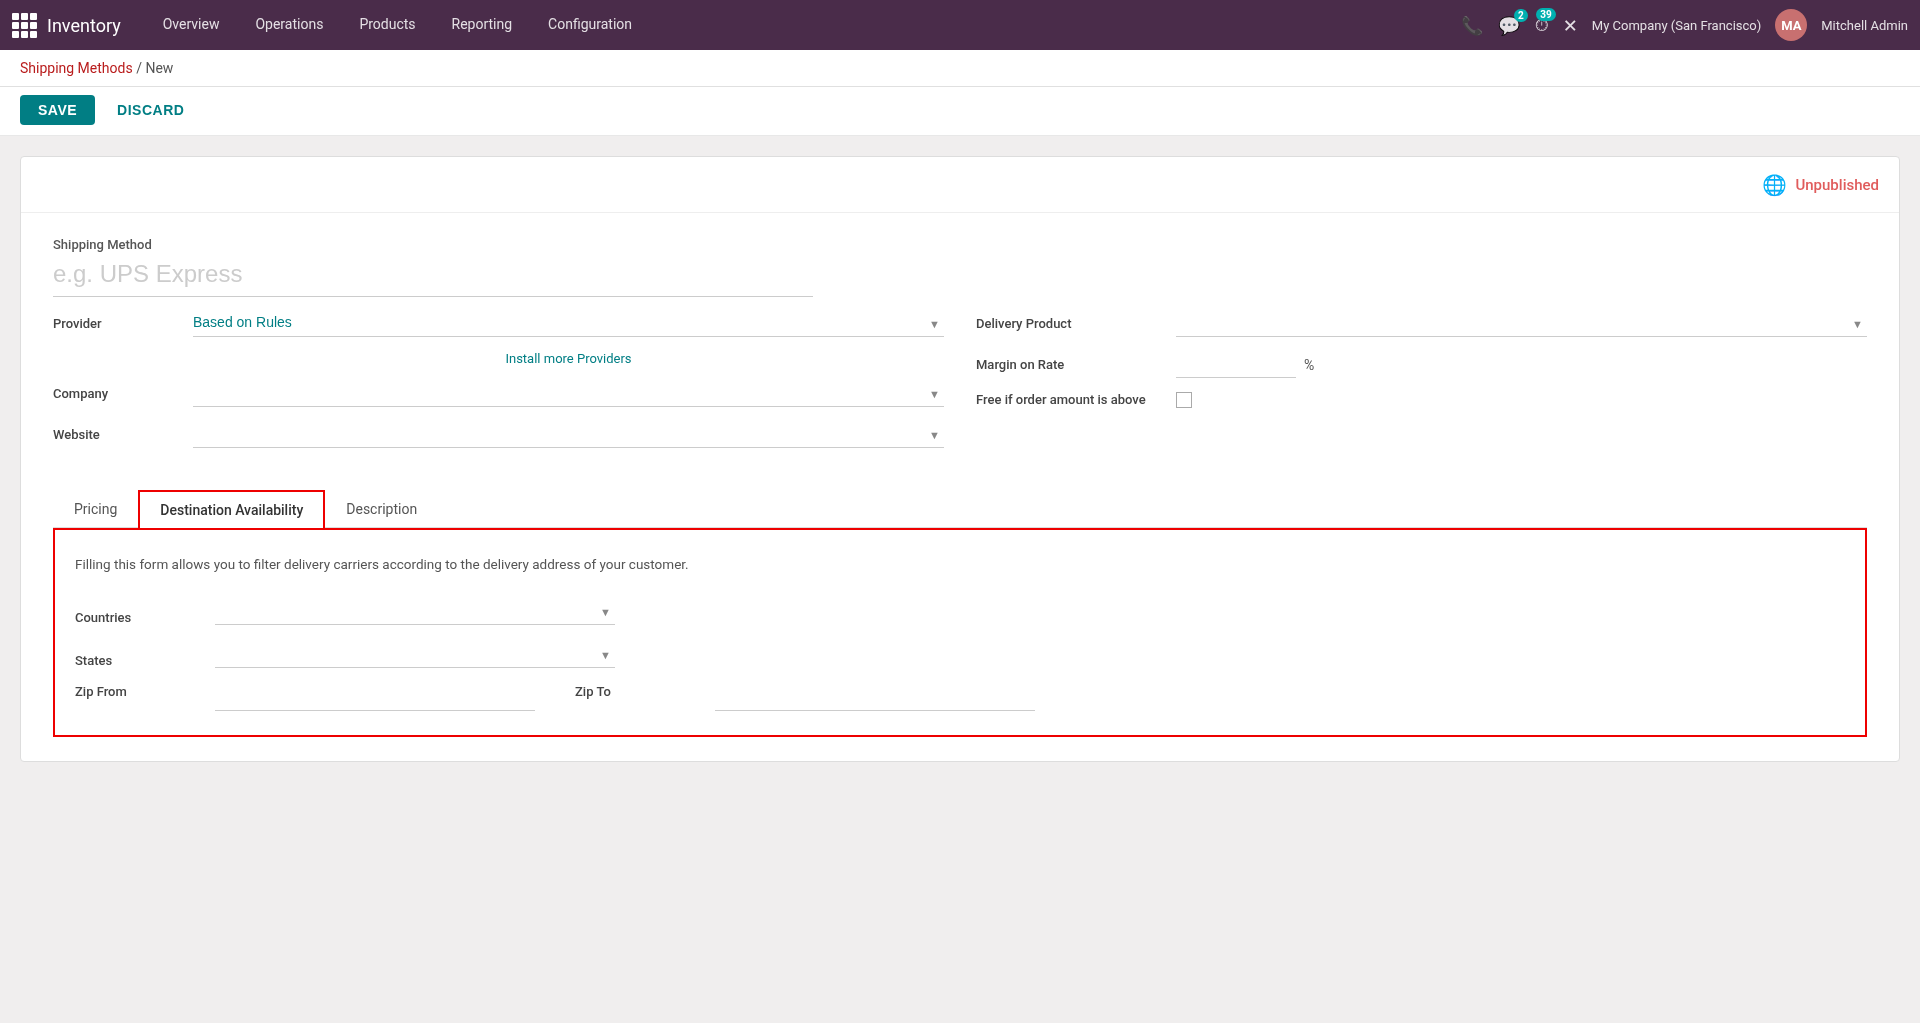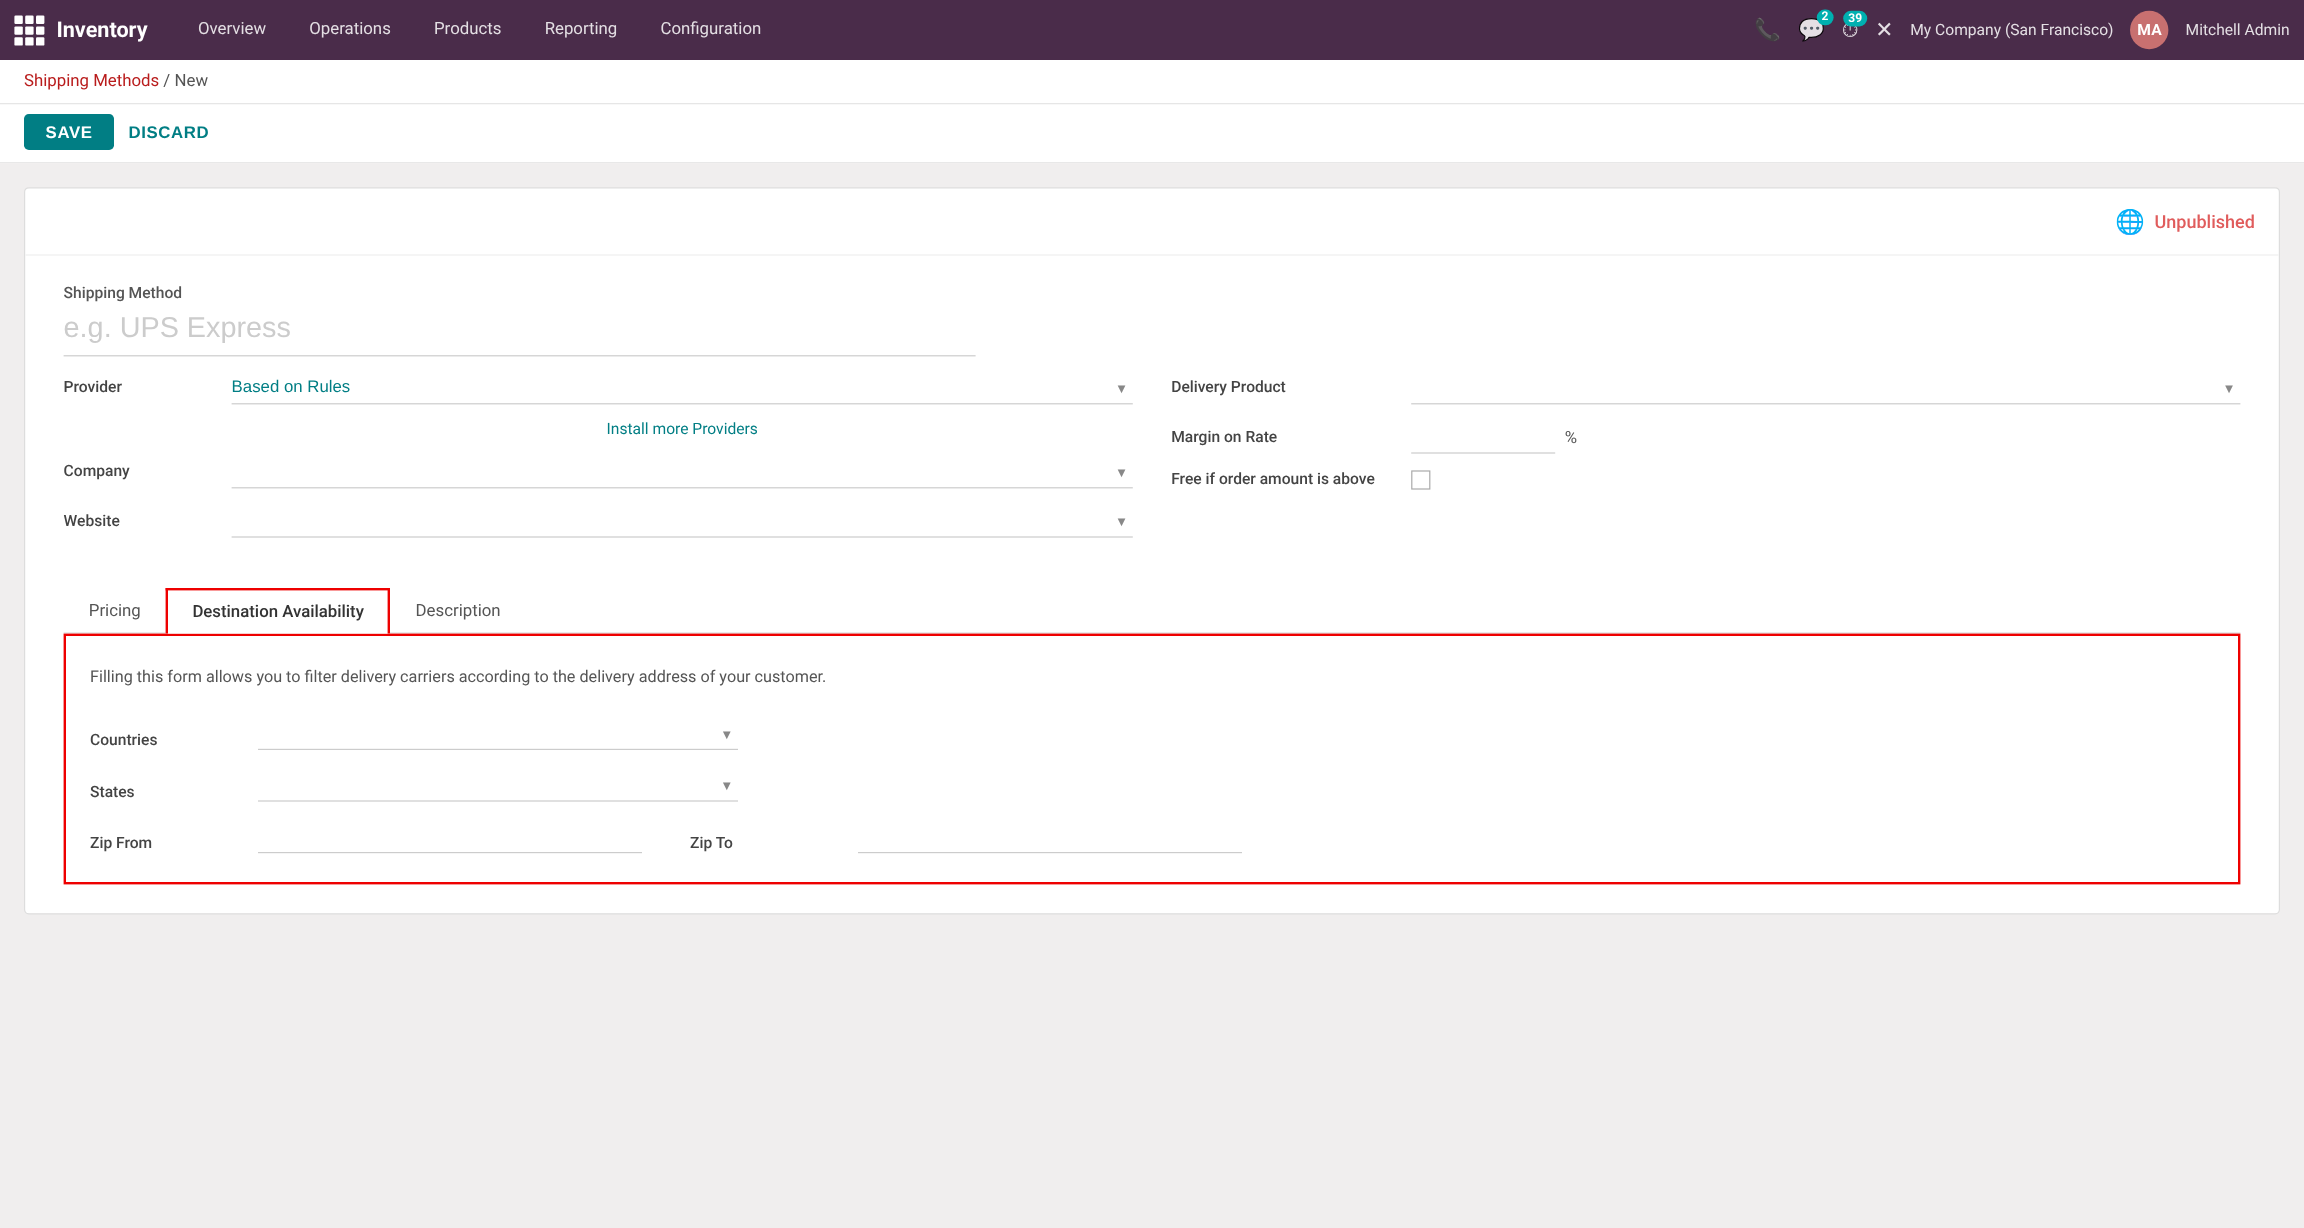--- a/index.html
+++ b/index.html
@@ -23,21 +23,21 @@
       cursor: pointer;
     }
     .topnav-grid-icon span {
       width: 7px; height: 7px;
       background: #fff;
       border-radius: 1px;
       display: block;
     }
     .topnav-app-name {
       font-size: 18px;
-      font-weight: 700;
+      font-weight: 400;
       margin-right: 24px;
       color: #fff;
     }
     .topnav-menu {
       display: flex;
       gap: 0;
       flex: 1;
     }
     .topnav-menu-item {
       padding: 0 18px;
@@ -104,20 +104,21 @@
       color: #017e84;
       font-size: 14px;
     }
     .breadcrumb span { color: #555; }
 
     
     .action-bar {
       background: #fff;
       padding: 8px 20px 10px;
       display: flex;
+      gap: 10px;
       align-items: center;
       border-bottom: 1px solid #e8e8e8;
     }
     .btn-save {
       background: #017e84;
       color: #fff;
       border: none;
       padding: 7px 18px;
       border-radius: 4px;
       font-size: 14px;
@@ -358,21 +359,21 @@
       max-width: 400px;
       position: relative;
     }
     .dest-row-split {
       display: flex;
       align-items: center;
       gap: 40px;
     }
     .dest-pair {
       display: flex;
-      align-items: flex-end;
+      align-items: flex-start;
       gap: 0;
     }
     .dest-pair-label {
       width: 140px;
       min-width: 140px;
       font-size: 13px;
       color: #444;
       font-weight: 500;
     }
     .dest-pair-input {

